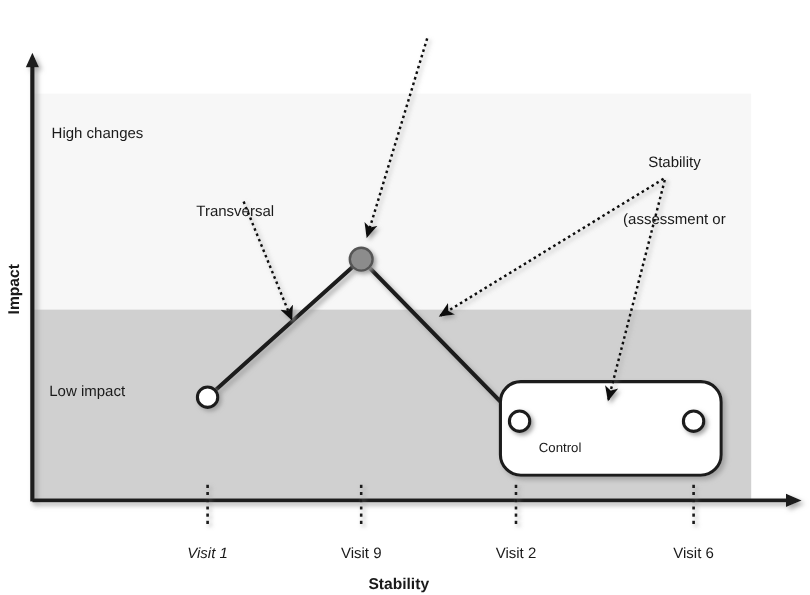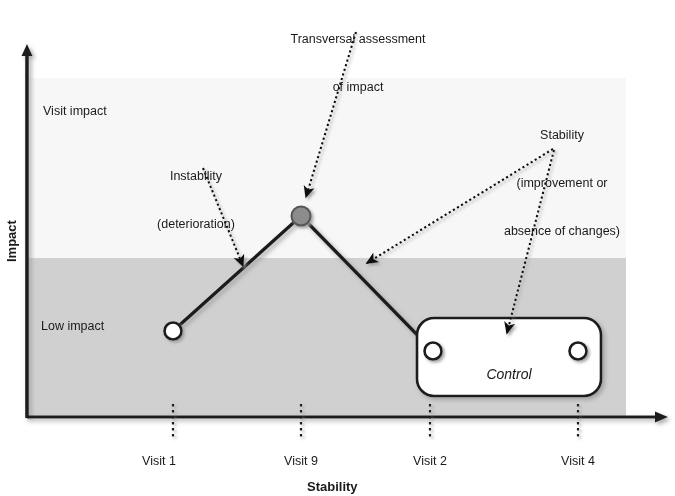--- a/index.html
+++ b/index.html
@@ -47,24 +47,22 @@
     font-size: 13px;
     font-weight: bold;
   }
   .ylabel {
     font-size: 13px;
     font-weight: bold;
     transform-origin: left top;
     transform: rotate(-90deg);
   }
   .boxlabel {
-    font-size: 14px;
-    text-align: center;
+    font-size: 11px;
     width: 120px;
-    font-style: italic;
   }
 </style>
 </head>
 <body>
 
 <div id="figure">
 
   <svg class="layer" viewBox="0 0 675 496">
     <defs>
       <filter id="softshadow" x="-50%" y="-50%" width="250%" height="250%">
@@ -123,39 +121,33 @@
       <line x1="203" y1="168" x2="243" y2="266" marker-end="url(#dotarrow)"></line>
       <line x1="553" y1="149" x2="367" y2="263" marker-end="url(#dotarrow)"></line>
       <line x1="554" y1="150" x2="507" y2="333" marker-end="url(#dotarrow)"></line>
     </g>
   </svg>
 
   <div class="txt ylabel" style="left:4px; top:262px;">Impact</div>
 
   <div class="txt axis-title" style="left:307px; top:479px;">Stability</div>
 
-  <div class="txt zone-label" style="left:43px; top:103px;">Visit impact</div>
+  <div class="txt zone-label" style="left:43px; top:103px;">High changes</div>
   <div class="txt zone-label" style="left:41px; top:318px;">Low impact</div>
 
-  <div class="txt anno" style="left:258px; top:-1px; width:200px;">
-    <div>Transversal assessment</div>
-    <div>of impact</div>
-  </div>
 
   <div class="txt anno" style="left:136px; top:136px; width:120px;">
-    <div>Instability</div>
-    <div>(deterioration)</div>
+    <div>Transversal</div>
   </div>
 
   <div class="txt anno" style="left:472px; top:95px; width:180px;">
     <div>Stability</div>
-    <div>(improvement or</div>
-    <div>absence of changes)</div>
+    <div>(assessment or</div>
   </div>
 
   <div class="txt boxlabel" style="left:449px; top:366px;">Control</div>
 
-  <div class="txt tick-label" style="left:119px; top:453px;">Visit 1</div>
+  <div class="txt tick-label" style="left:133px; top:453px;font-style:italic;">Visit 1</div>
   <div class="txt tick-label" style="left:261px; top:453px;">Visit 9</div>
   <div class="txt tick-label" style="left:390px; top:453px;">Visit 2</div>
-  <div class="txt tick-label" style="left:538px; top:453px;">Visit 4</div>
+  <div class="txt tick-label" style="left:538px; top:453px;">Visit 6</div>
 
 </div>
 
 </body></html>

